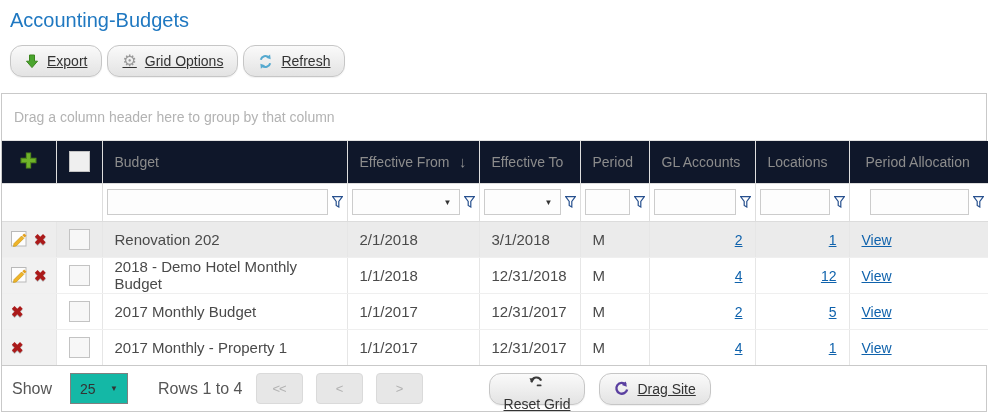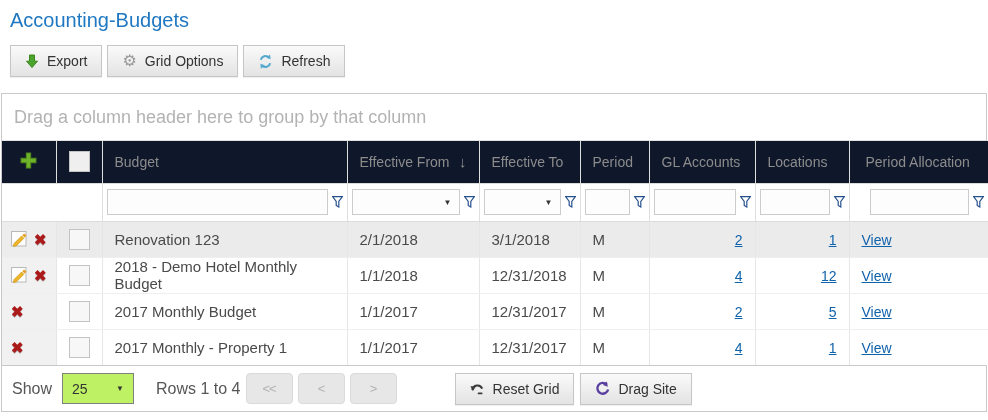--- a/index.html
+++ b/index.html
@@ -11,35 +11,36 @@
   }
   .page-title {
     color:#1f78c1; font-size:20px; font-weight:400;
     margin:9px 12px 0 10px;
   }
   .toolbar { display:flex; gap:5px; margin:13px 0 0 10px; }
   .btn {
     display:inline-flex; align-items:center; gap:8px;
     height:32px; padding:0 14px;
     background:linear-gradient(#fafafa,#e3e3e3);
-    border:1px solid #c6c6c6; border-radius:0;
+    border:1px solid #c6c6c6; border-radius:12px;
     font-size:14px; color:#333; cursor:pointer;
     box-shadow:0 1px 1px rgba(0,0,0,0.06);
     white-space:nowrap;
+    text-decoration:underline;
   }
   .gear-glyph { color:#999; font-size:16px; line-height:1; }
 
   .grid {
     margin:16px 1px 0 1px;
     border:1px solid #c9c9c9;
     background:#fff;
   }
   .group-bar {
     height:47px; display:flex; align-items:center;
-    padding-left:12px; color:#b3b3b3; font-size:18px;
+    padding-left:12px; color:#b3b3b3; font-size:14px;
     border-bottom:1px solid #e3e3e3;
   }
   table { border-collapse:collapse; table-layout:fixed; width:100%; }
   th, td { padding:0; margin:0; }
   th {
     height:42px; font-weight:400; font-size:14px; color:#8c8c8c;
     text-align:left; padding:0 12px;
     border-right:1px solid #dedede; border-bottom:1px solid #dcdcdc;
     background:#0f172a;
   }
@@ -93,37 +94,37 @@
   }
   .checkbox.hdr { background:#efefef; }
   td.num { text-align:right; }
   td.col-gl { padding-right:32px; }
   td.col-loc { padding-right:20px; }
   a.grid-link { color:#0f62ac; text-decoration:underline; font-size:14px; }
 
   .pager {
     height:46px; border-top:1px solid #c9c9c9;
     display:flex; align-items:center; padding:0 10px;
-    font-size:16px; color:#565656; background:#fff;
+    font-size:16px; color:#565656; background:#fff;gap:8px;
   }
   .show-select {
-    width:72px; height:31px; margin-left:10px;
-    border:1px solid #7f7f7f; background:#bef264;
+    width:58px; height:31px; margin-left:10px;
+    border:1px solid #7f7f7f; background:#14b8a6;
     display:flex; align-items:center; justify-content:space-between;
     padding:0 9px; font-size:14px; color:#333; cursor:pointer;
   }
   .rows-info { margin-left:22px; }
   .page-btn {
     width:47px; height:31px; margin-left:5px;
     background:#e7e7e7; border:1px solid #dadada; border-radius:4px;
     color:#b2b2b2; font-size:13px; letter-spacing:-1px;
     display:flex; align-items:center; justify-content:center;
   }
   .page-btn:first-of-type { margin-left:24px; }
-  .reset-grid-btn { margin-left:58px; }
+  .reset-grid-btn { margin-left:58px;flex-direction:column; }
   .reset-site-btn { margin-left:6px; }
 </style>
 </head>
 <body>
 
 <h1 class="page-title">Accounting-Budgets</h1>
 
 <div class="toolbar">
   <button class="btn">
     <span class="icon-btn">
@@ -280,21 +281,21 @@
             <path d="M3 12.6 L10.6 5 L12.9 7.3 L5.3 14.9 L2.4 15.5 Z" fill="#f0b429" stroke="#c79a1b" stroke-width="0.7"></path>
             <path d="M11.3 4.3 l1.9-1.9 2.3 2.3 -1.9 1.9 Z" fill="#e3a01f"></path>
           </svg>
         </span>
         <span class="icon-btn delete-x">✖</span>
       </div>
     </td>
     <td class="col-check">
       <span class="checkbox"></span>
     </td>
-    <td>Renovation 123</td>
+    <td>Renovation 202</td>
     <td>2/1/2018</td>
     <td>3/1/2018</td>
     <td>M</td>
     <td class="num col-gl">
       <a href="#" class="grid-link">2</a>
     </td>
     <td class="num col-loc">
       <a href="#" class="grid-link">1</a>
     </td>
     <td>

